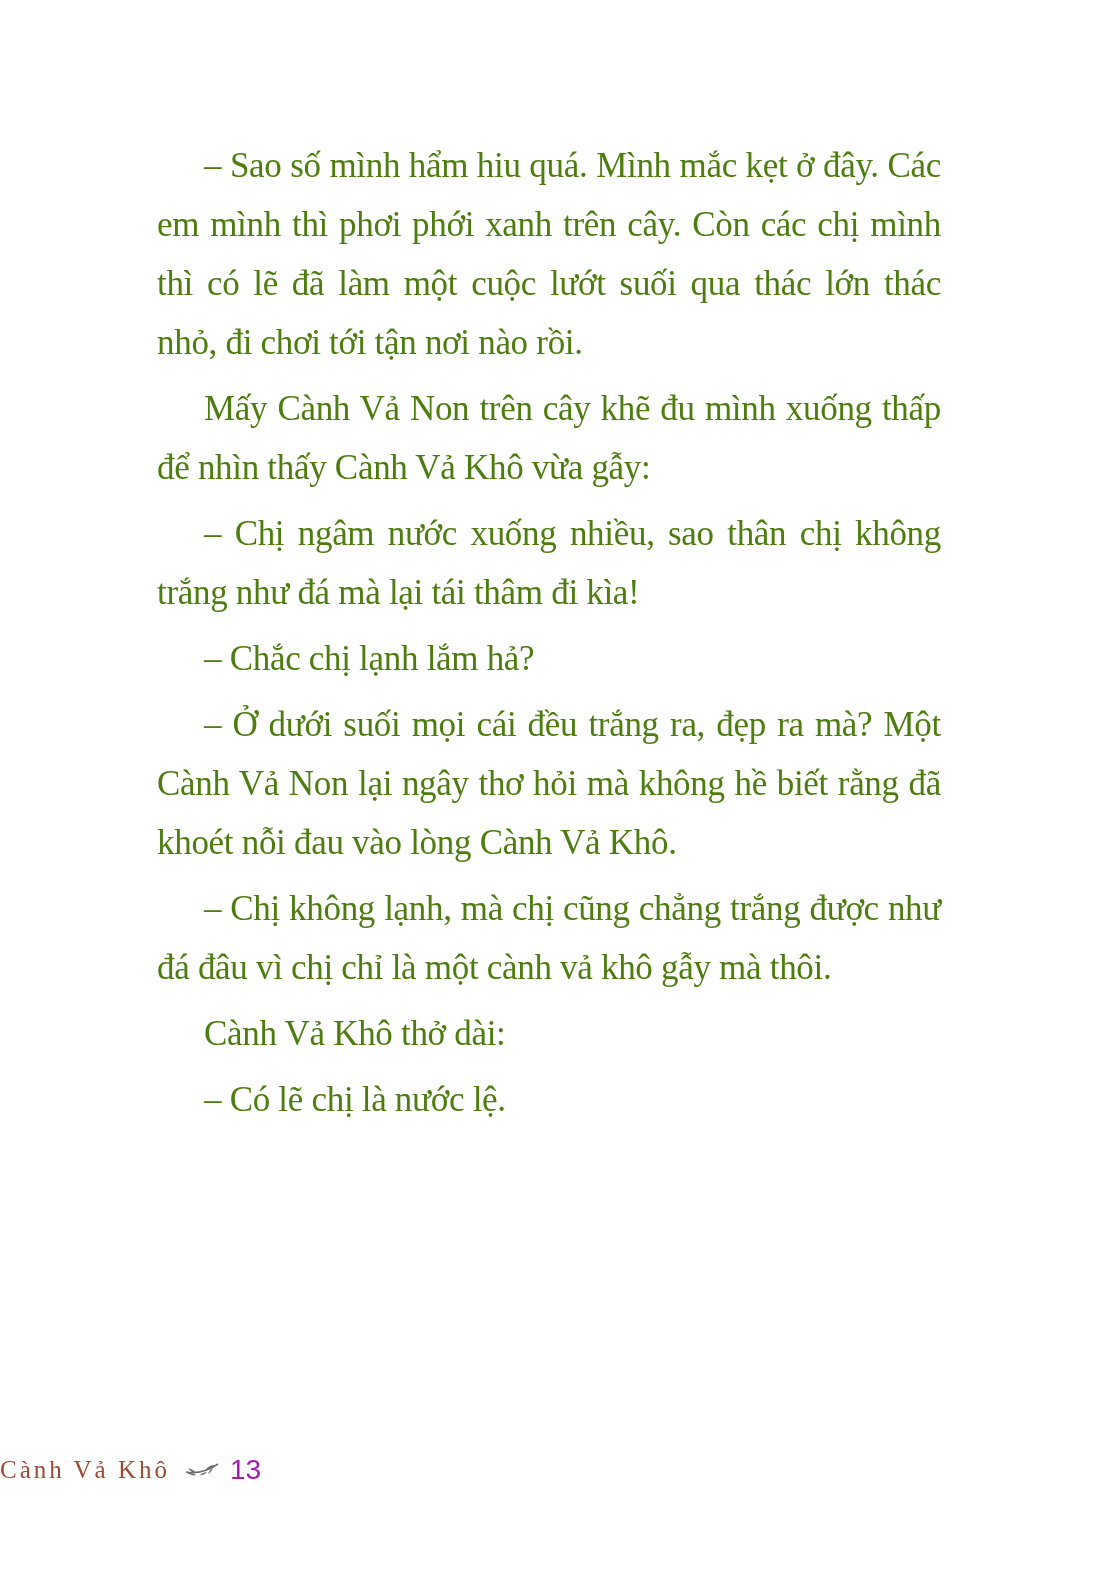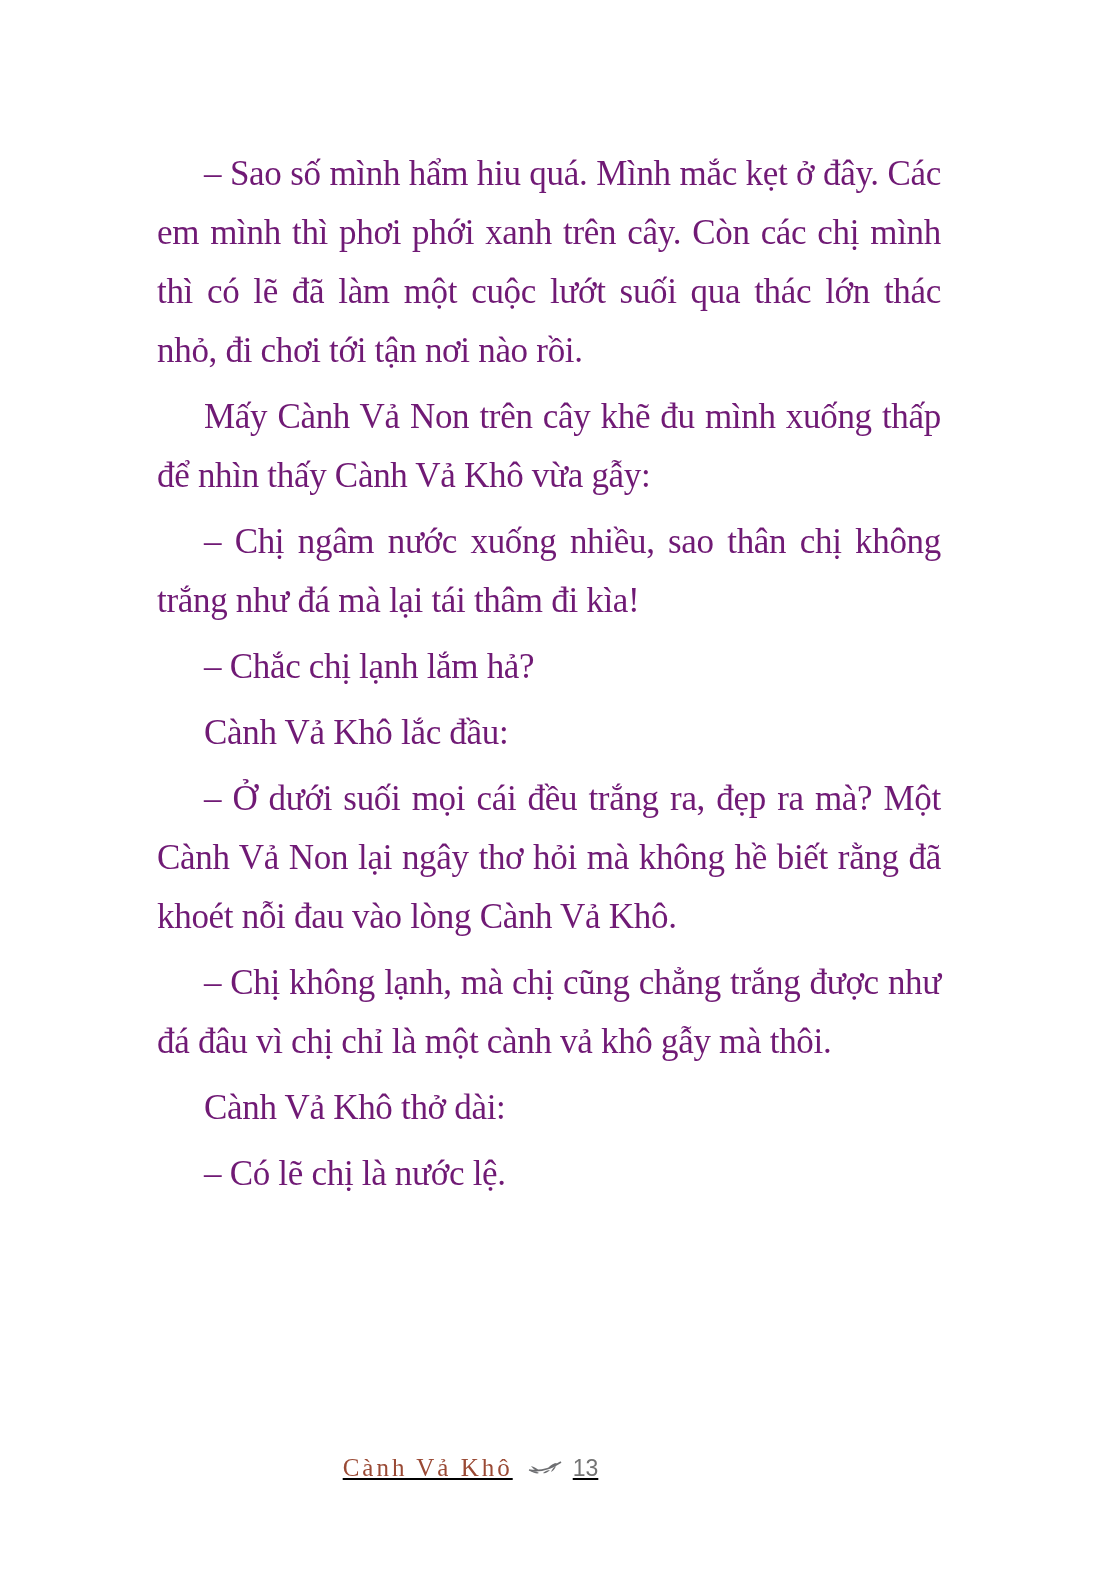--- a/index.html
+++ b/index.html
@@ -9,70 +9,68 @@
     }
     body {
       width: 1103px;
       height: 1575px;
       position: relative;
       overflow: hidden;
     }
     .page {
       position: absolute;
       left: 157px;
-      top: 144px;
+      top: 136px;
       width: 784px;
-      color: #701a75;
+      color: #4d7c0f;
       font-family: "Liberation Serif", "DejaVu Serif", serif;
       font-size: 35px;
     }
     .para {
       margin: 0 0 7px 0;
       line-height: 59px;
       text-align: justify;
       text-indent: 47px;
       letter-spacing: -0.3px;
     }
     .footer {
       position: absolute;
       left: 0;
       top: 1454px;
       width: 941px;
       display: flex;
-      justify-content: center;
+      justify-content: flex-start;
       align-items: center;
       font-family: "Liberation Serif", "DejaVu Serif", serif;
-      text-decoration: underline;
     }
     .footer-title {
       color: #9a4a35;
       font-size: 25px;
       letter-spacing: 3px;
     }
     .branch-icon {
       width: 36px;
       height: 20px;
       margin: 0 10px 0 14px;
       display: inline-block;
     }
     .page-number {
-      color: #737373;
+      color: #a21caf;
       font-family: "Liberation Sans", "DejaVu Sans", sans-serif;
-      font-size: 23px;
+      font-size: 28px;
     }
   </style>
 </head>
 <body>
 
 <div class="page">
   <p class="para">– Sao số mình hẩm hiu quá. Mình mắc kẹt ở đây. Các em mình thì phơi phới xanh trên cây. Còn các chị mình thì có lẽ đã làm một cuộc lướt suối qua thác lớn thác nhỏ, đi chơi tới tận nơi nào rồi.</p>
   <p class="para">Mấy Cành Vả Non trên cây khẽ đu mình xuống thấp để nhìn thấy Cành Vả Khô vừa gẫy:</p>
   <p class="para">– Chị ngâm nước xuống nhiều, sao thân chị không trắng như đá mà lại tái thâm đi kìa!</p>
   <p class="para">– Chắc chị lạnh lắm hả?</p>
-  <p class="para">Cành Vả Khô lắc đầu:</p>
   <p class="para">– Ở dưới suối mọi cái đều trắng ra, đẹp ra mà? Một Cành Vả Non lại ngây thơ hỏi mà không hề biết rằng đã khoét nỗi đau vào lòng Cành Vả Khô.</p>
   <p class="para">– Chị không lạnh, mà chị cũng chẳng trắng được như đá đâu vì chị chỉ là một cành vả khô gẫy mà thôi.</p>
   <p class="para">Cành Vả Khô thở dài:</p>
   <p class="para">– Có lẽ chị là nước lệ.</p>
 </div>
 
 <div class="footer">
   <span class="footer-title">Cành Vả Khô</span>
   <span class="branch-icon">
     <svg width="36" height="20" viewBox="0 0 36 20">

